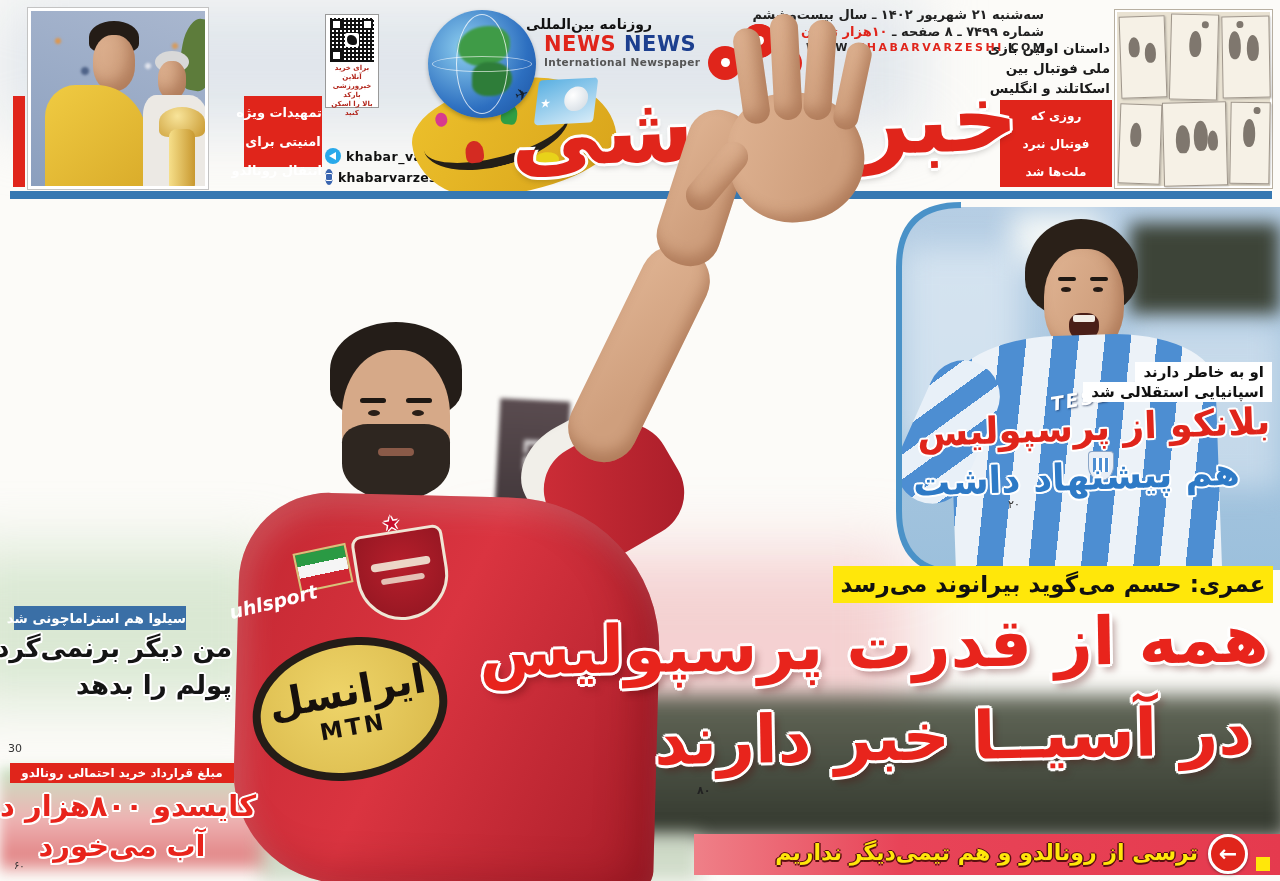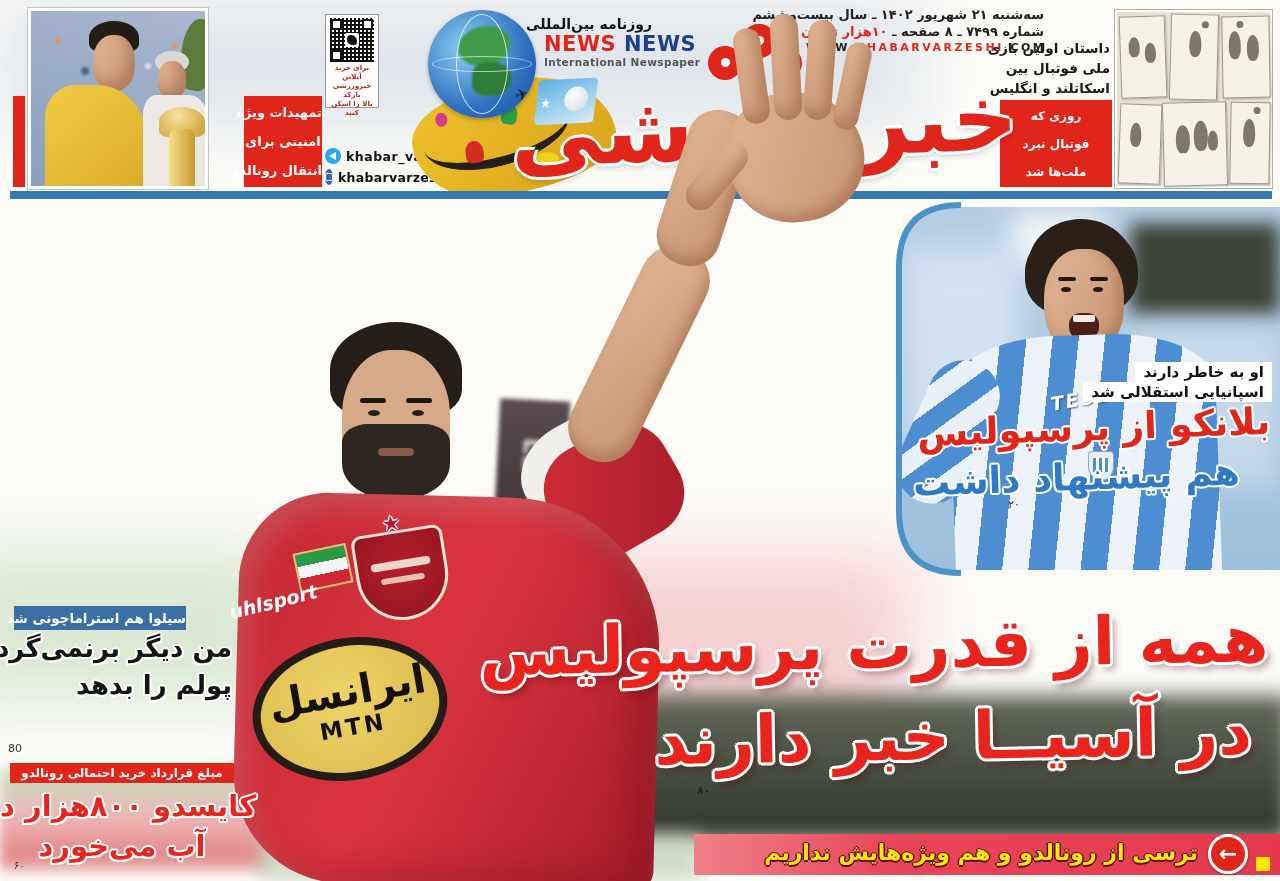--- a/index.html
+++ b/index.html
@@ -92,21 +92,21 @@
     <div class="sq" style="left:58px;top:10px;width:50px;height:32px;background:#241c16;border-radius:50% 50% 30% 30%;"></div>
     <div class="sq skin" style="left:62px;top:24px;width:42px;height:56px;border-radius:45%;"></div>
     <div class="sq" style="left:14px;top:74px;width:102px;height:107px;background:linear-gradient(140deg,#f0cb42,#d9ab2a);border-radius:30% 50% 0 0;"></div>
     <div class="sq" style="left:124px;top:40px;width:34px;height:22px;background:#d8d8d8;border-radius:50%;"></div>
     <div class="sq skin" style="left:127px;top:50px;width:28px;height:38px;border-radius:45%;"></div>
     <div class="sq" style="left:112px;top:84px;width:66px;height:97px;background:#ece9e4;border-radius:20% 30% 0 0;"></div>
     <div class="sq" style="left:128px;top:96px;width:46px;height:30px;background:radial-gradient(circle at 40% 30%,#f8e49a,#c8982f);border-radius:50% 50% 20% 20%;"></div>
     <div class="sq" style="left:138px;top:118px;width:26px;height:63px;background:linear-gradient(90deg,#f6df8a,#c8982f);border-radius:8px;"></div>
   </div>
 
-  <div class="abs fa b redbanner" style="left:244px;top:96px;width:78px;height:91px;font-size:13px;line-height:29px;padding-top:2px;letter-spacing:-0.5px;">
+  <div class="abs fa b redbanner" style="left:244px;top:96px;width:78px;height:71px;font-size:13px;line-height:29px;padding-top:2px;letter-spacing:-0.5px;">
     <div class="nowrap">تمهیدات ویژه</div>
     <div class="nowrap">امنیتی برای</div>
     <div class="nowrap">انتقال رونالدو</div>
   </div>
 
   <div class="abs" style="left:325px;top:14px;width:54px;height:94px;background:#fff;border:1px solid #999;text-align:center;">
     <div style="width:44px;height:44px;margin:3px auto 2px;position:relative;background-image:repeating-linear-gradient(0deg,#111 0 2px,transparent 2px 4px),repeating-linear-gradient(90deg,#111 0 2px,#fff 2px 4px);">
       <div class="sq" style="left:1px;top:1px;width:11px;height:11px;border:2px solid #111;background:#fff;"></div>
       <div class="sq" style="right:1px;top:1px;width:11px;height:11px;border:2px solid #111;background:#fff;"></div>
       <div class="sq" style="left:1px;bottom:1px;width:11px;height:11px;border:2px solid #111;background:#fff;"></div>
@@ -248,38 +248,39 @@
     </div>
   </div>
   <div class="abs fa" style="right:8px;top:362px;text-align:right;z-index:6;">
     <div style="display:inline-block;background:#fff;padding:1px 8px;font-size:15px;font-weight:bold;color:#111;white-space:nowrap;"><span>او به خاطر دارند</span></div><br>
     <div style="display:inline-block;background:#fff;padding:1px 8px;font-size:15px;font-weight:bold;color:#111;white-space:nowrap;"><span>اسپانیایی استقلالی شد</span></div>
   </div>
   <div class="abs fa b nowrap ow2" style="right:10px;top:406px;font-size:37px;color:#e0251b;transform:rotate(-2deg);z-index:6;">بلانکو از پرسپولیس</div>
   <div class="abs fa b nowrap ow2" style="right:40px;top:456px;font-size:37px;color:#2e7ac6;transform:rotate(-2deg);z-index:6;">هم پیشنهاد داشت</div>
   <div class="abs fa" style="left:1008px;top:498px;font-size:11px;color:#333;z-index:6;">۲۰</div>
 
+  <div class="abs fa b nowrap" style="left:833px;top:566px;width:440px;height:37px;background:#ffe70a;color:#111;text-align:center;font-size:23px;line-height:37px;z-index:10;">عمری: حسم می‌گوید بیرانوند می‌رسد</div>
   <div class="abs fa b nowrap ow3" style="right:12px;top:607px;font-size:66px;color:#e8241c;z-index:10;transform:rotate(-1deg);">همه از قدرت پرسپولیس</div>
   <div class="abs fa b nowrap ow3" style="right:28px;top:698px;font-size:66px;color:#e8241c;z-index:10;transform:rotate(-1deg);">در آسیــا خبر دارند</div>
   <div class="abs fa b" style="left:697px;top:784px;font-size:11px;color:#222;z-index:10;">۸۰</div>
 
   <div class="abs fa b nowrap" style="left:14px;top:606px;width:172px;height:24px;background:#3a6fa6;color:#fff;text-align:right;font-size:13.5px;line-height:24px;z-index:10;">سیلوا هم استراماچونی شد</div>
   <div class="abs fa b ow2" style="left:0;top:630px;width:232px;text-align:right;font-size:26px;line-height:37px;color:#141414;z-index:10;">
     <div class="nowrap">من دیگر برنمی‌گردم</div>
     <div class="nowrap">پولم را بدهد</div>
   </div>
-  <div class="abs fa" style="left:8px;top:742px;font-size:11px;color:#333;z-index:10;">80</div>
+  <div class="abs fa" style="left:8px;top:742px;font-size:11px;color:#333;z-index:10;">30</div>
   <div class="abs fa b nowrap" style="left:10px;top:763px;width:224px;height:20px;background:#e0251b;color:#fff;text-align:center;font-size:12px;line-height:20px;z-index:10;">مبلغ قرارداد خرید احتمالی رونالدو</div>
   <div class="abs fa b ow2" style="left:-12px;top:786px;width:268px;text-align:center;font-size:29px;line-height:40px;color:#e8241c;z-index:10;">
     <div class="nowrap">کایسدو ۸۰۰هزار دلار</div>
     <div class="nowrap">آب می‌خورد</div>
   </div>
   <div class="abs fa" style="left:14px;top:860px;font-size:10px;color:#333;z-index:10;">۶۰</div>
 
   <div class="abs" style="left:694px;top:834px;width:586px;height:41px;background:linear-gradient(90deg,#ef8088,#e84458 35%,#e53a4e);z-index:11;">
-    <span class="abs fa b nowrap owdark" style="right:82px;top:6px;font-size:22px;color:#ffe70a;">ترسی از رونالدو و هم ویژه‌هایش نداریم</span>
+    <span class="abs fa b nowrap owdark" style="right:82px;top:6px;font-size:22px;color:#ffe70a;">ترسی از رونالدو و هم تیمی‌دیگر نداریم</span>
     <span class="abs" style="right:32px;top:0;width:40px;height:40px;background:#e0251b;border:3px solid #fff;border-radius:50%;box-shadow:0 1px 3px rgba(0,0,0,.4);text-align:center;">
       <span style="color:#fff;font-size:22px;font-weight:bold;line-height:33px;">←</span>
     </span>
   </div>
   <div class="abs" style="left:1256px;top:857px;width:14px;height:14px;background:#ffe70a;z-index:11;"></div>
 
 </div>
 
 </body></html>

